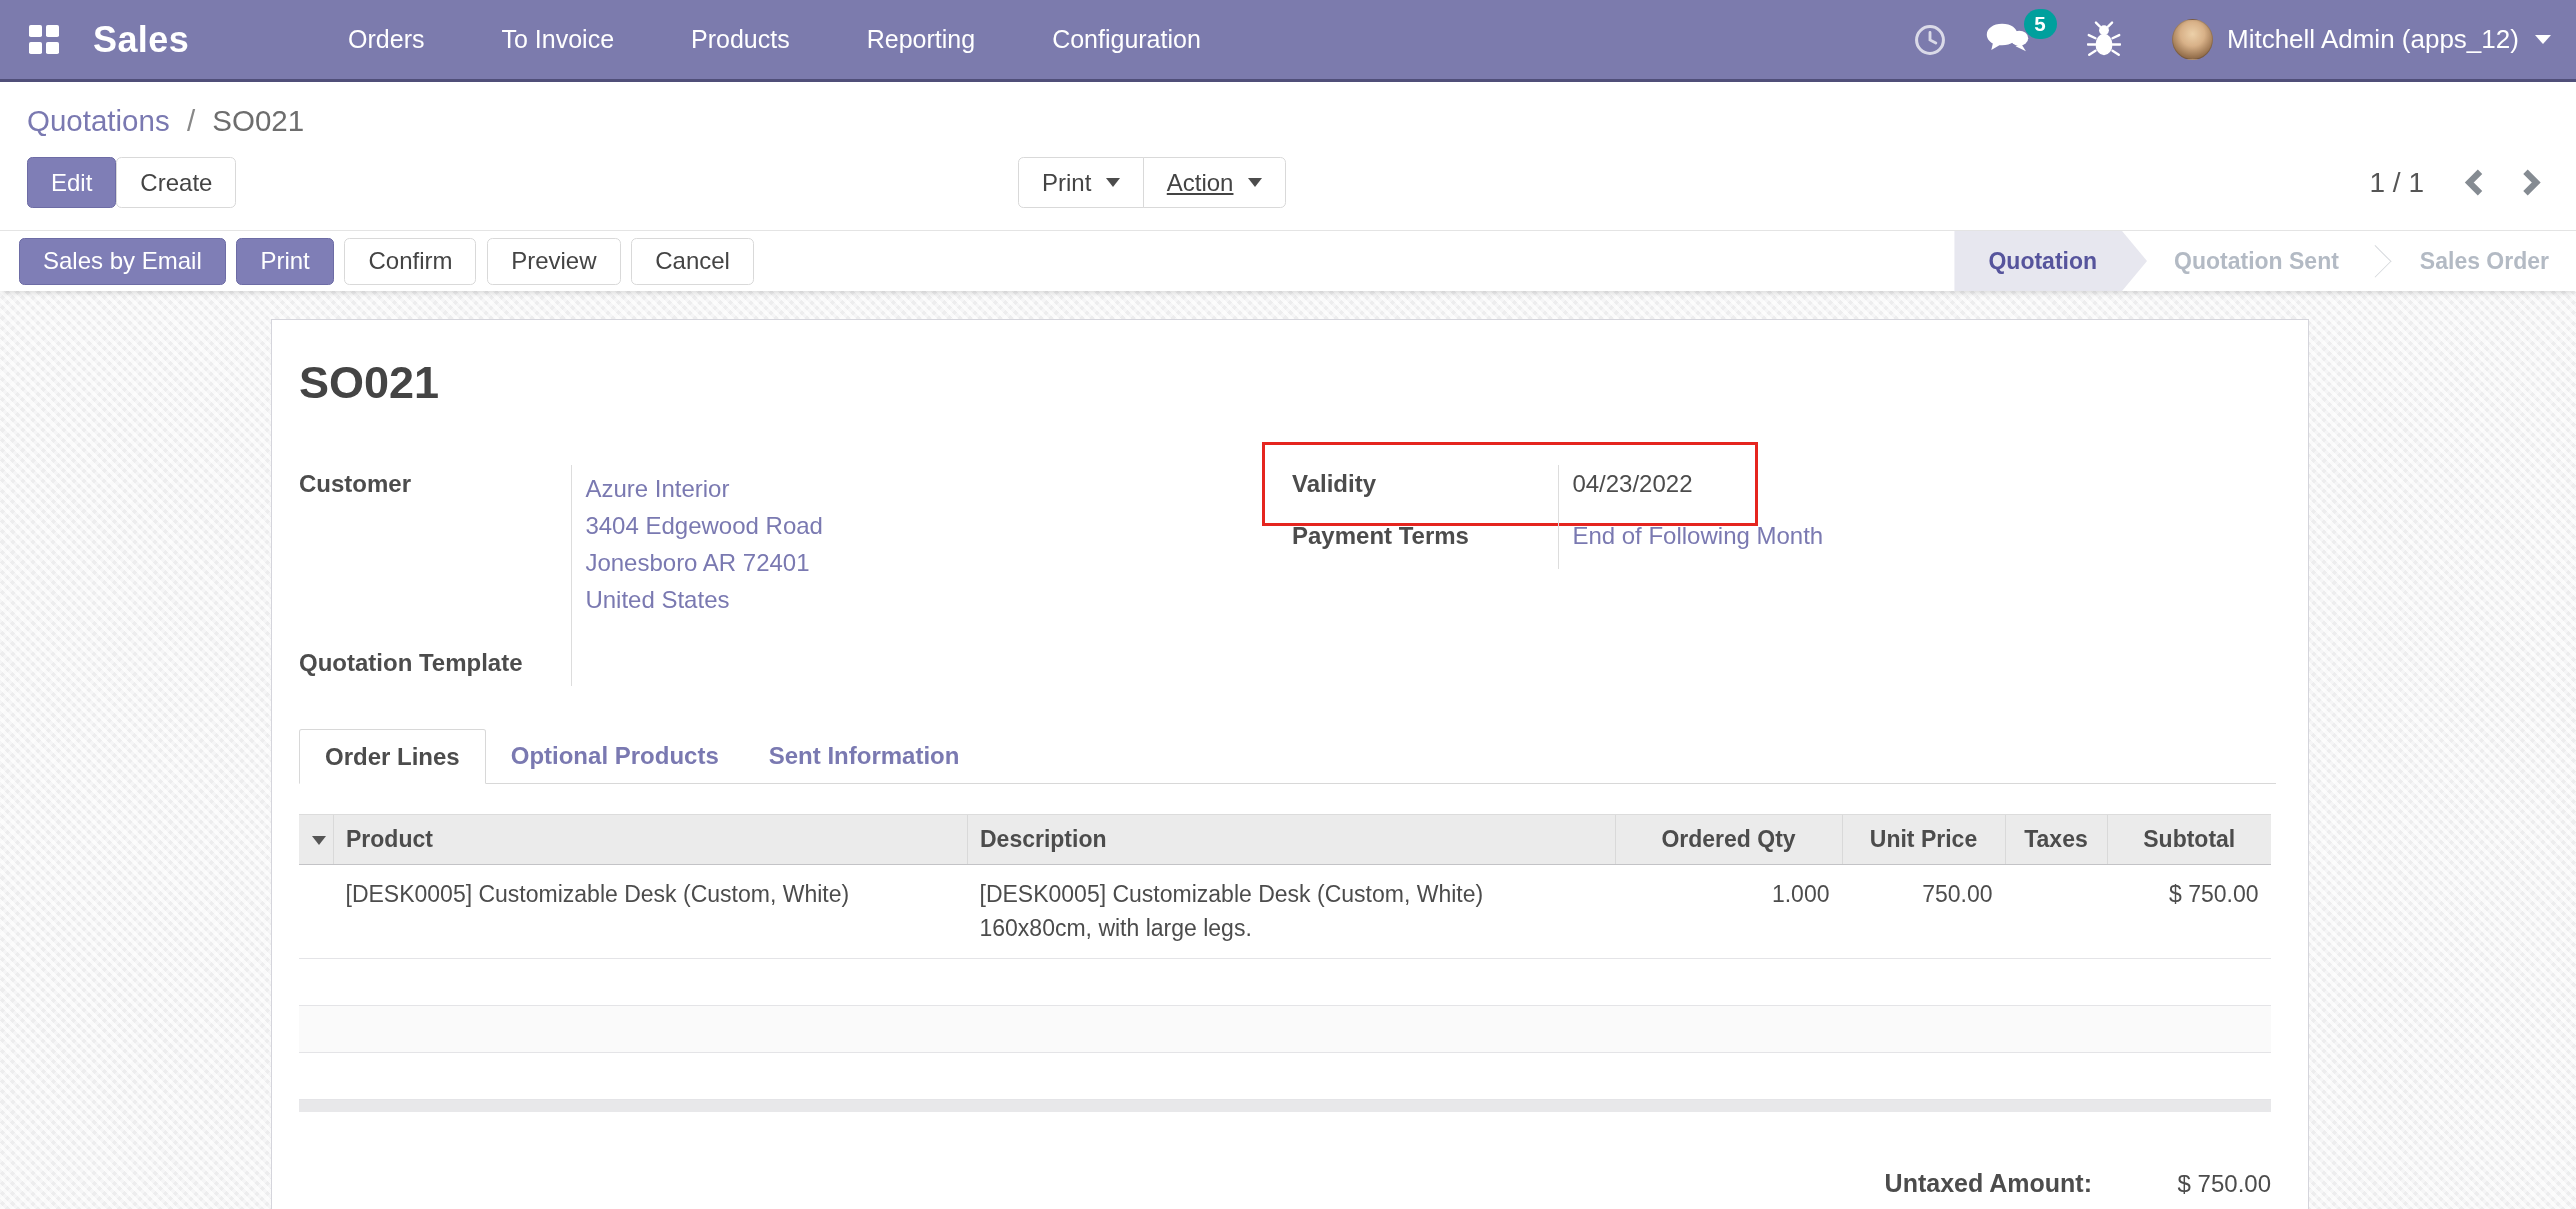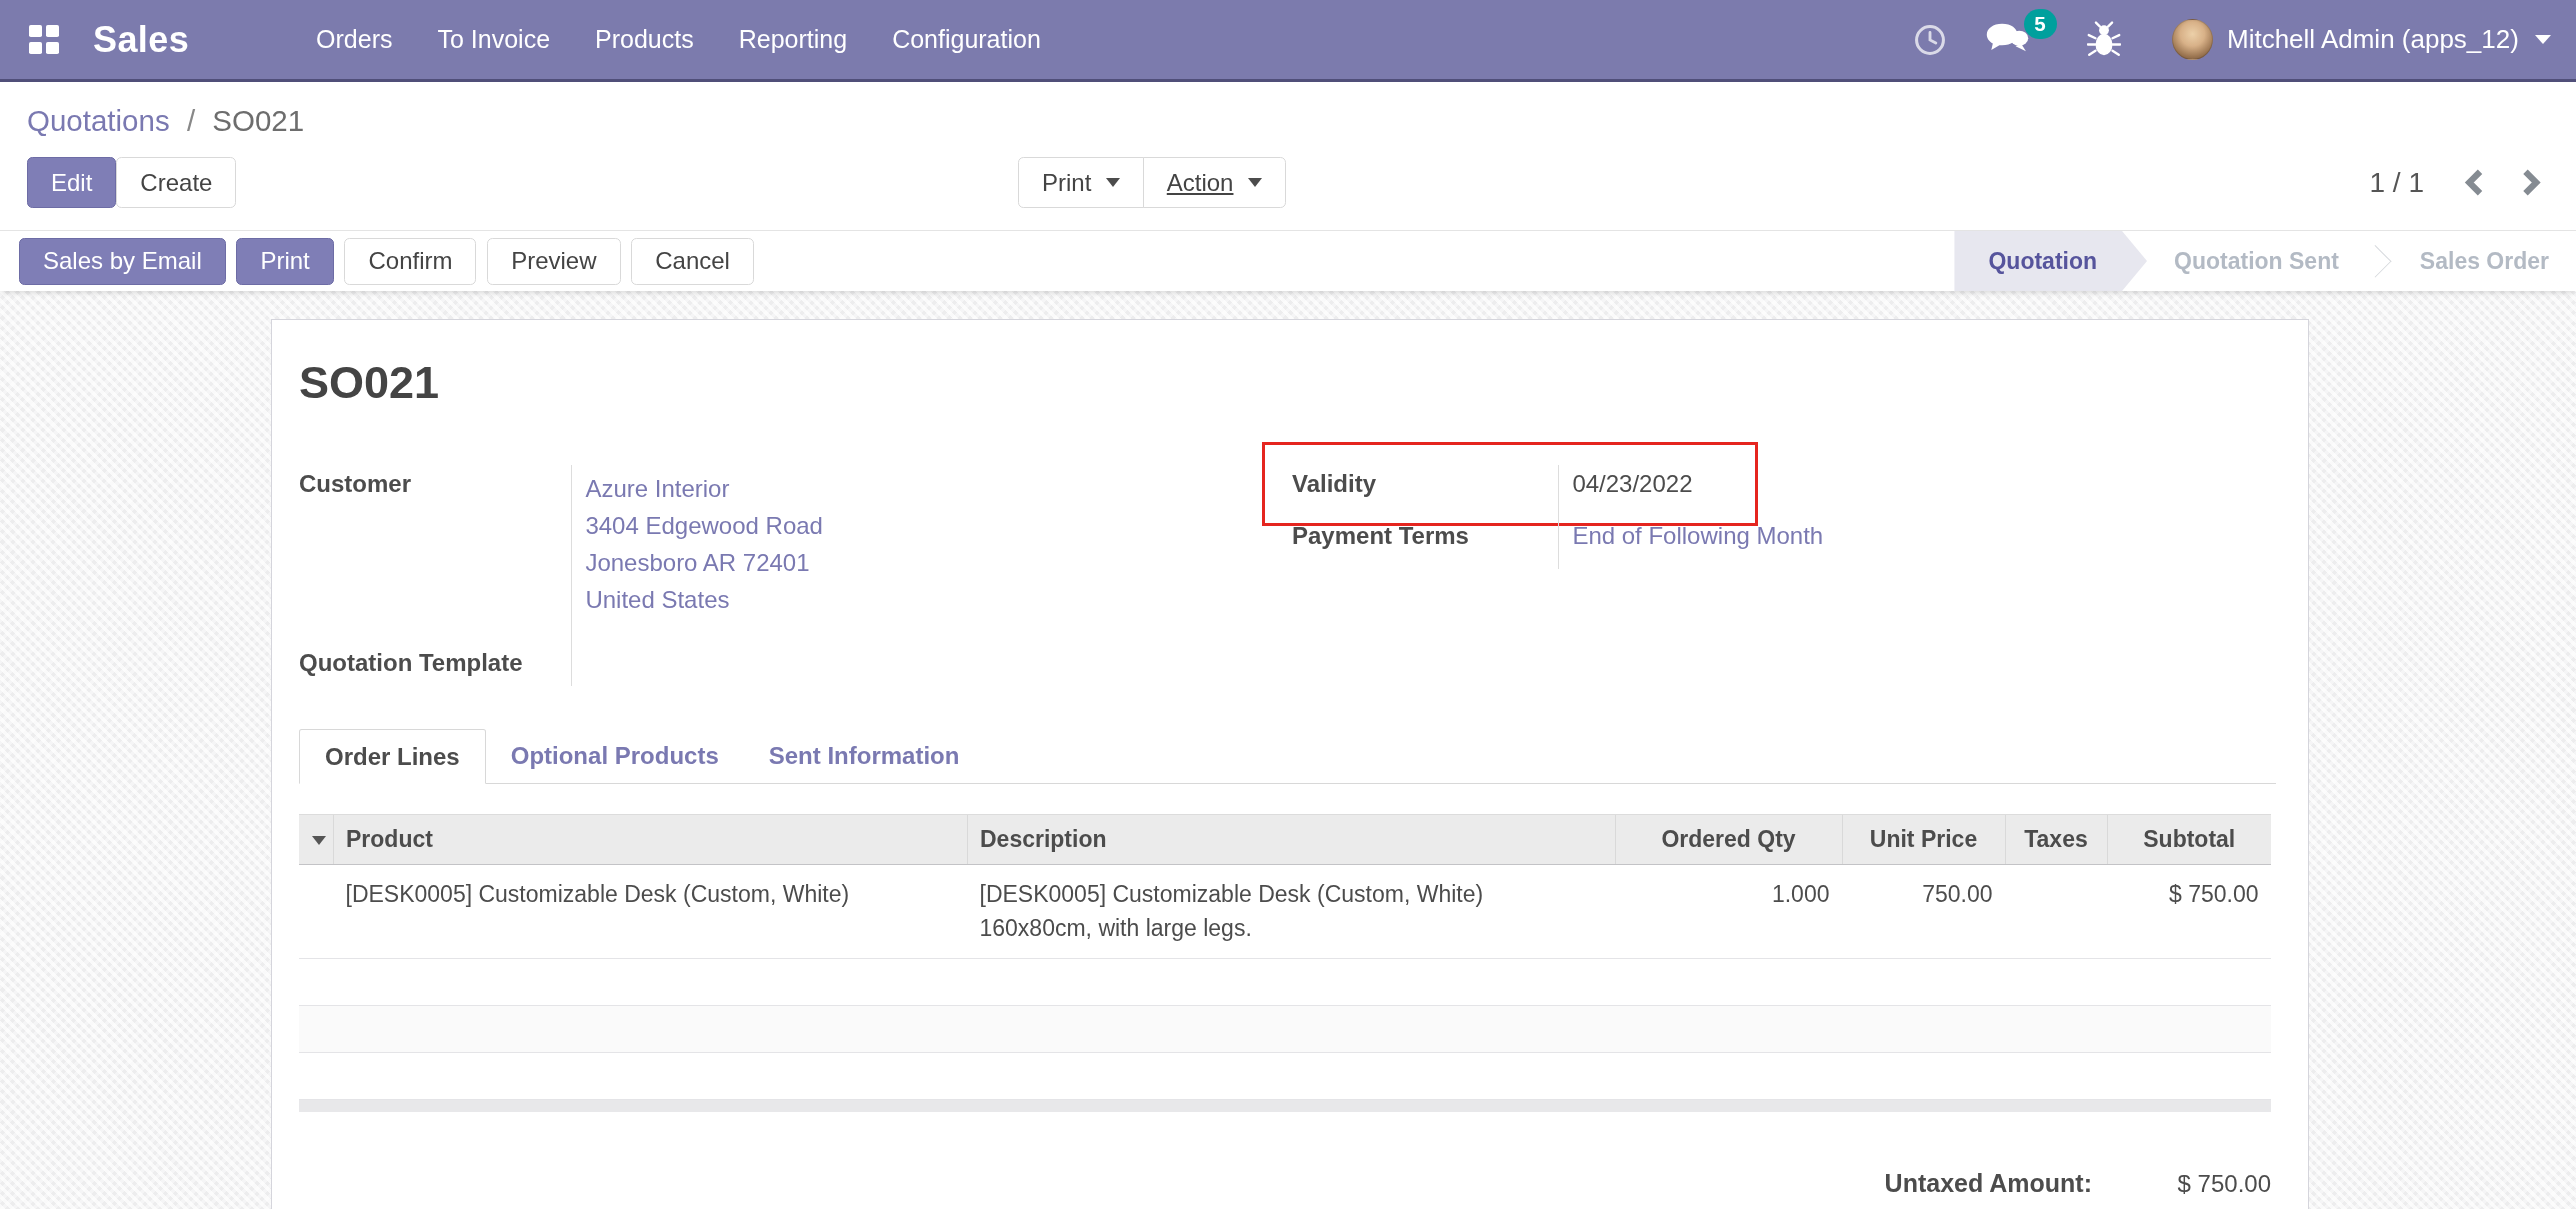--- a/index.html
+++ b/index.html
@@ -13,21 +13,21 @@
   
   .topbar {
     height: 82px; background: #7c7bad; border-bottom: 3.6px solid #504f79;
     display: flex; align-items: center; color: #fff; padding: 0 25px 0 27px;
   }
   .apps-btn { width: 34px; height: 34px; display: flex; align-items: center; justify-content: center; cursor: pointer; }
   .apps-grid { display: grid; grid-template-columns: 12.5px 12.5px; grid-template-rows: 12.5px 12.5px; gap: 4.5px; }
   .apps-grid i { background: #fff; border-radius: 1.8px; }
   .brand { font-size: 36px; font-weight: bold; margin-left: 32px; letter-spacing: 0.4px; text-align: center; }
   .menus { display: flex; margin-left: 127px; gap: 45px; font-size: 25px; }
-  .menus a { color: #fff; text-decoration: none; cursor: pointer; }
+  .menus a { color: #fff; text-decoration: none; cursor: pointer; margin-left: 32px; }
   .systray { margin-left: auto; display: flex; align-items: center; gap: 38px; font-size: 26px; }
   .tray-icon { position: relative; display: flex; align-items: center; cursor: pointer; }
   .badge {
     position: absolute; top: -12.5px; right: -27px;
     background: #00a09d; color: #fff; font-size: 20.6px; line-height: 20.6px;
     padding: 4.5px 10.7px 5.4px; border-radius: 18px; font-weight: bold;
   }
   .user-block { display: flex; align-items: center; gap: 14.3px; cursor: pointer; margin-left: 12.5px; }
   .avatar {
     width: 41px; height: 41px; border-radius: 50%;

